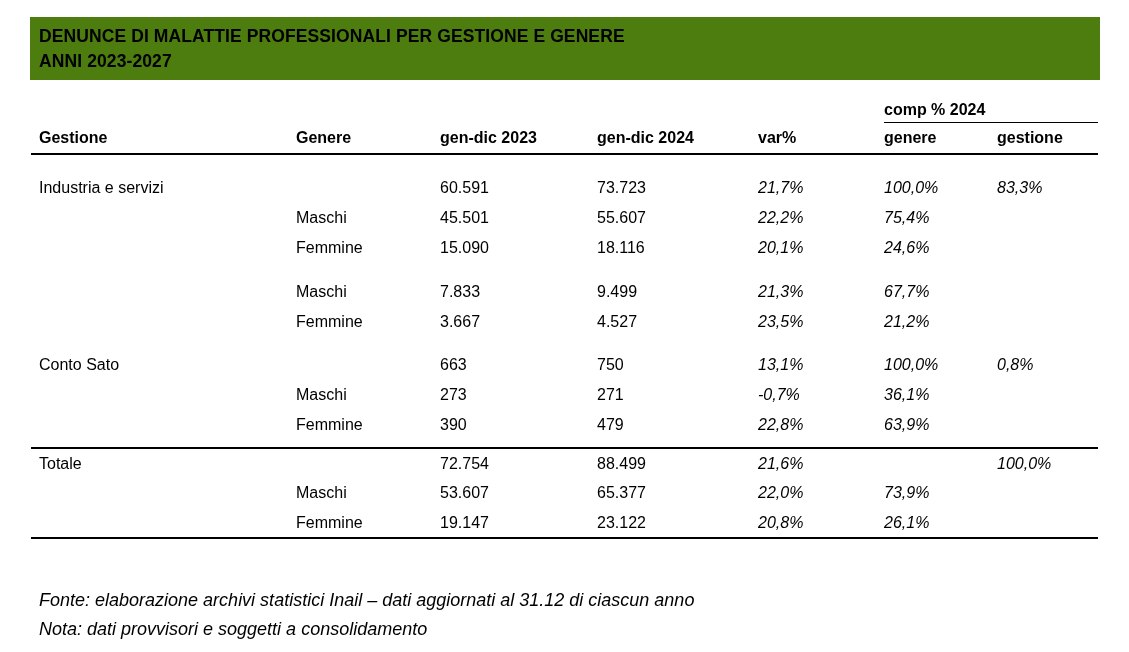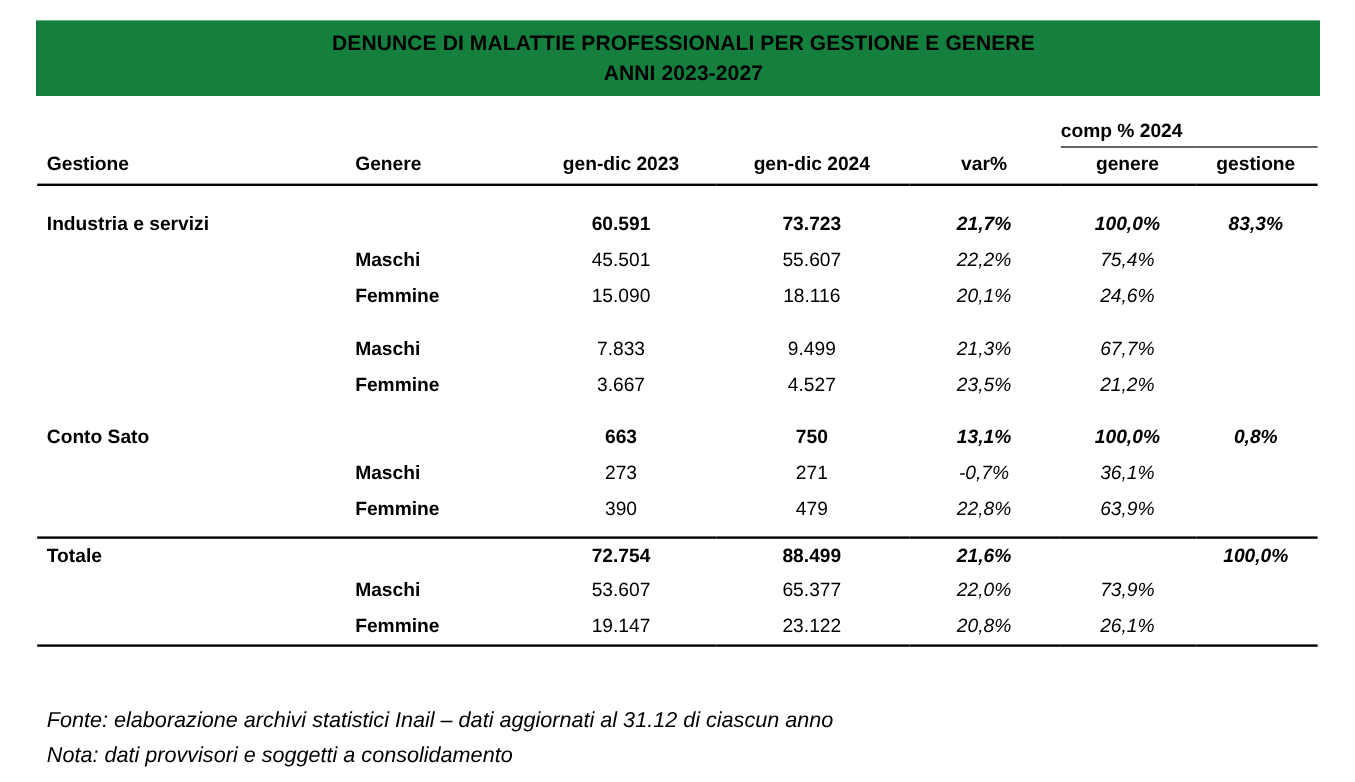--- a/index.html
+++ b/index.html
@@ -10,23 +10,22 @@
     background: #ffffff;
     color: #000000;
     font-family: "Liberation Sans", "DejaVu Sans", sans-serif;
   }
 
   
   .title-bar {
     position: absolute;
     left: 30px; top: 17px;
     width: 1070px; height: 63px;
-    background: #15803d;
+    background: #4d7c0f;
     padding: 7px 0 0 9px;
-    text-align: center;
   }
   .title-line {
     font-weight: 700;
     font-size: 17.5px;
     line-height: 25px;
     letter-spacing: 0.1px;
   }
 
   
   table.data {
@@ -51,24 +50,24 @@
     vertical-align: middle;
     font-weight: 700;
   }
   th.span-comp {
     font-weight: 700;
     text-align: left;
     border-bottom: 1.5px solid #000;
     padding-bottom: 3px;
   }
   .cL { text-align: left; }
-  .cR { text-align: center; padding-right: 2px; }
+  .cR { text-align: left; padding-right: 2px; }
   .c1 { padding-left: 8px; }
   .c2 { padding-left: 6px; }
-  .bold { font-weight: 700; }
+  .bold { font-weight: 400; }
   .ital { font-style: italic; }
 
   tbody tr.row { height: 30px; }
   tbody tr.sp19 { height: 19px; }
   tbody tr.sp14 { height: 14px; }
   tbody tr.sp13 { height: 13px; }
   tbody tr.sp8  { height: 8px; }
   tbody tr.totale-row td { border-top: 2px solid #000; }
   tbody tr.last-row td { border-bottom: 2.5px solid #000; }
 

